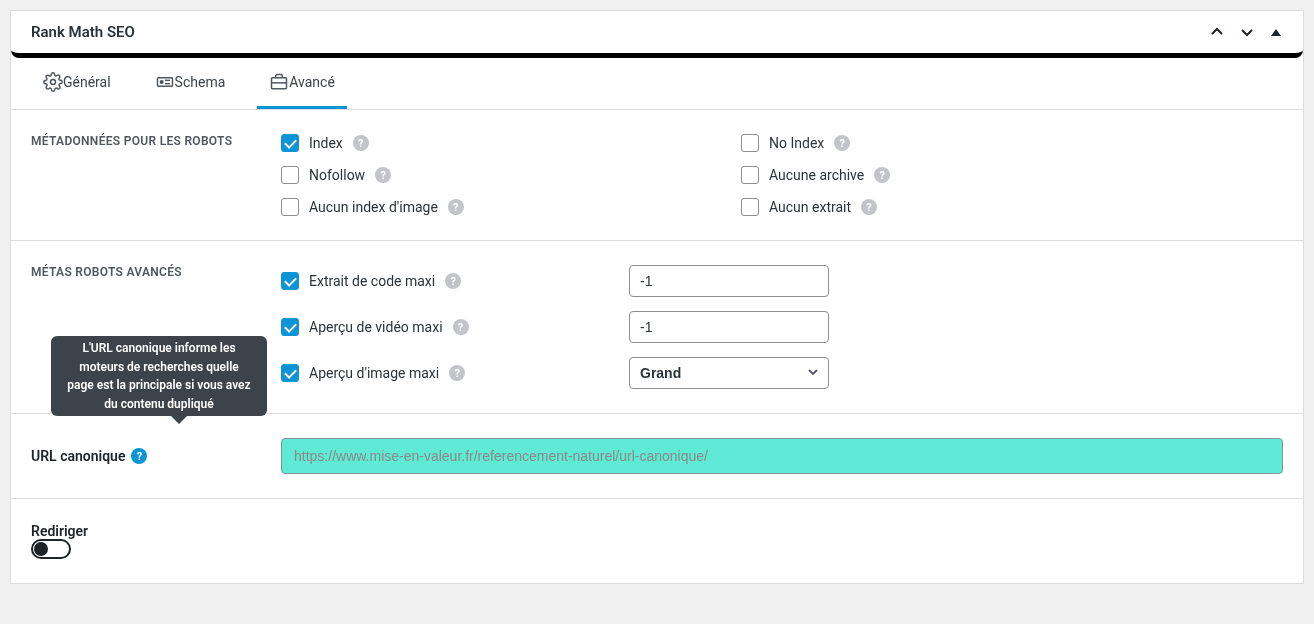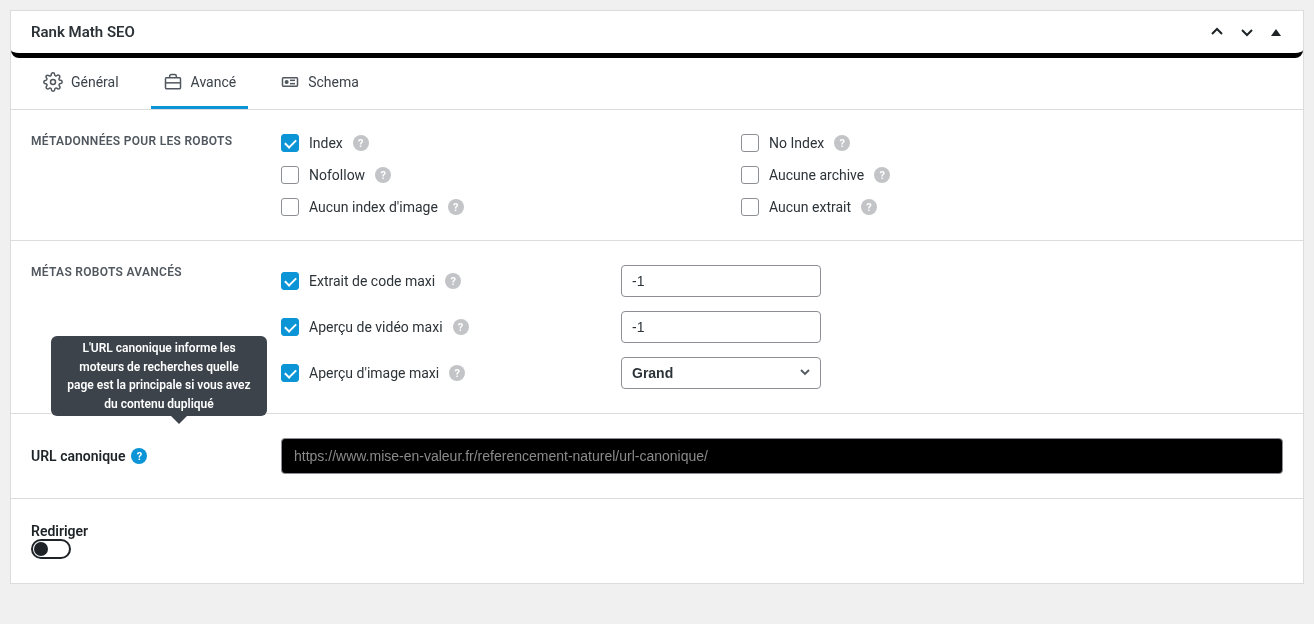--- a/index.html
+++ b/index.html
@@ -29,21 +29,20 @@
 
   .tabs {
     display: flex;
     border-bottom: 1px solid #dcdcde;
     padding: 0 20px;
     gap: 20px;
   }
   .tab {
     display: flex;
     align-items: center;
-    gap: 8px;
     padding: 14px 12px;
     color: #3c434a;
     cursor: pointer;
     font-size: 14px;
     border-bottom: 3px solid transparent;
   }
   .tab.active { border-bottom-color: #0b94d6; }
   .tab svg { width: 20px; height: 20px; }
 
   .section {
@@ -116,21 +115,21 @@
     display: inline-flex;
     align-items: center;
     justify-content: center;
     cursor: help;
   }
   .help.active { background: #0b94d6; }
 
   .adv-row {
     display: flex;
     align-items: center;
-    gap: 20px;
+    gap: 28px;
     margin-bottom: 14px;
   }
   .adv-row:last-child { margin-bottom: 0; }
   .adv-label-wrap { display:flex; align-items:center; gap:10px; width: 320px; }
   .txt-input, .sel-input {
     border: 1px solid #8c8f94;
     border-radius: 4px;
     padding: 7px 10px;
     font-size: 14px;
     width: 200px;
@@ -144,21 +143,21 @@
     pointer-events: none;
   }
 
   .url-input {
     border: 1px solid #8c8f94;
     border-radius: 4px;
     padding: 9px 12px;
     font-size: 14px;
     width: 100%;
     color: #777;
-    background: #000000;
+    background: #5eead4;
   }
   .url-input::placeholder { color: #8a8a8a; }
 
   .tooltip {
     position: absolute;
     left: 20px;
     top: -102px;
     width: 216px;
     background: #3c434a;
     color: #fff;
@@ -223,37 +222,37 @@
   </div>
 
   <div class="tabs">
     <div class="tab">
       <svg viewBox="0 0 24 24" fill="none" stroke="#50575e" stroke-width="1.8">
           <circle cx="12" cy="12" r="3"></circle>
           <path d="M19.4 15a1.65 1.65 0 0 0 .33 1.82l.06.06a2 2 0 1 1-2.83 2.83l-.06-.06a1.65 1.65 0 0 0-1.82-.33 1.65 1.65 0 0 0-1 1.51V21a2 2 0 0 1-4 0v-.09a1.65 1.65 0 0 0-1-1.51 1.65 1.65 0 0 0-1.82.33l-.06.06a2 2 0 1 1-2.83-2.83l.06-.06a1.65 1.65 0 0 0 .33-1.82 1.65 1.65 0 0 0-1.51-1H3a2 2 0 0 1 0-4h.09a1.65 1.65 0 0 0 1.51-1 1.65 1.65 0 0 0-.33-1.82l-.06-.06a2 2 0 1 1 2.83-2.83l.06.06a1.65 1.65 0 0 0 1.82.33h0a1.65 1.65 0 0 0 1-1.51V3a2 2 0 0 1 4 0v.09a1.65 1.65 0 0 0 1 1.51h0a1.65 1.65 0 0 0 1.82-.33l.06-.06a2 2 0 1 1 2.83 2.83l-.06.06a1.65 1.65 0 0 0-.33 1.82v0a1.65 1.65 0 0 0 1.51 1H21a2 2 0 0 1 0 4h-.09a1.65 1.65 0 0 0-1.51 1z"></path>
         </svg>
       <span>Général</span>
     </div>
-    <div class="tab active">
-      <svg viewBox="0 0 24 24" fill="none" stroke="#50575e" stroke-width="1.8">
-          <rect x="3" y="7" width="18" height="13" rx="1"></rect>
-          <path d="M8 7V5a2 2 0 0 1 2-2h4a2 2 0 0 1 2 2v2"></path>
-          <line x1="3" y1="13" x2="21" y2="13"></line>
-        </svg>
-      <span>Avancé</span>
-    </div>
     <div class="tab">
       <svg viewBox="0 0 24 24" fill="none" stroke="#50575e" stroke-width="1.8">
           <rect x="3" y="7" width="18" height="10" rx="1"></rect>
           <circle cx="8" cy="12" r="1.5" fill="#50575e"></circle>
           <line x1="12" y1="10" x2="18" y2="10"></line>
           <line x1="12" y1="14" x2="18" y2="14"></line>
         </svg>
       <span>Schema</span>
     </div>
+    <div class="tab active">
+      <svg viewBox="0 0 24 24" fill="none" stroke="#50575e" stroke-width="1.8">
+          <rect x="3" y="7" width="18" height="13" rx="1"></rect>
+          <path d="M8 7V5a2 2 0 0 1 2-2h4a2 2 0 0 1 2 2v2"></path>
+          <line x1="3" y1="13" x2="21" y2="13"></line>
+        </svg>
+      <span>Avancé</span>
+    </div>
   </div>
 
   <div class="section">
     <div class="section-label">MÉTADONNÉES POUR LES ROBOTS</div>
     <div class="section-content">
       <div class="robots-grid">
         <div class="chk-row">
           <span class="chk checked"></span>
           <span class="chk-label">Index</span>
           <span class="help">?</span>

